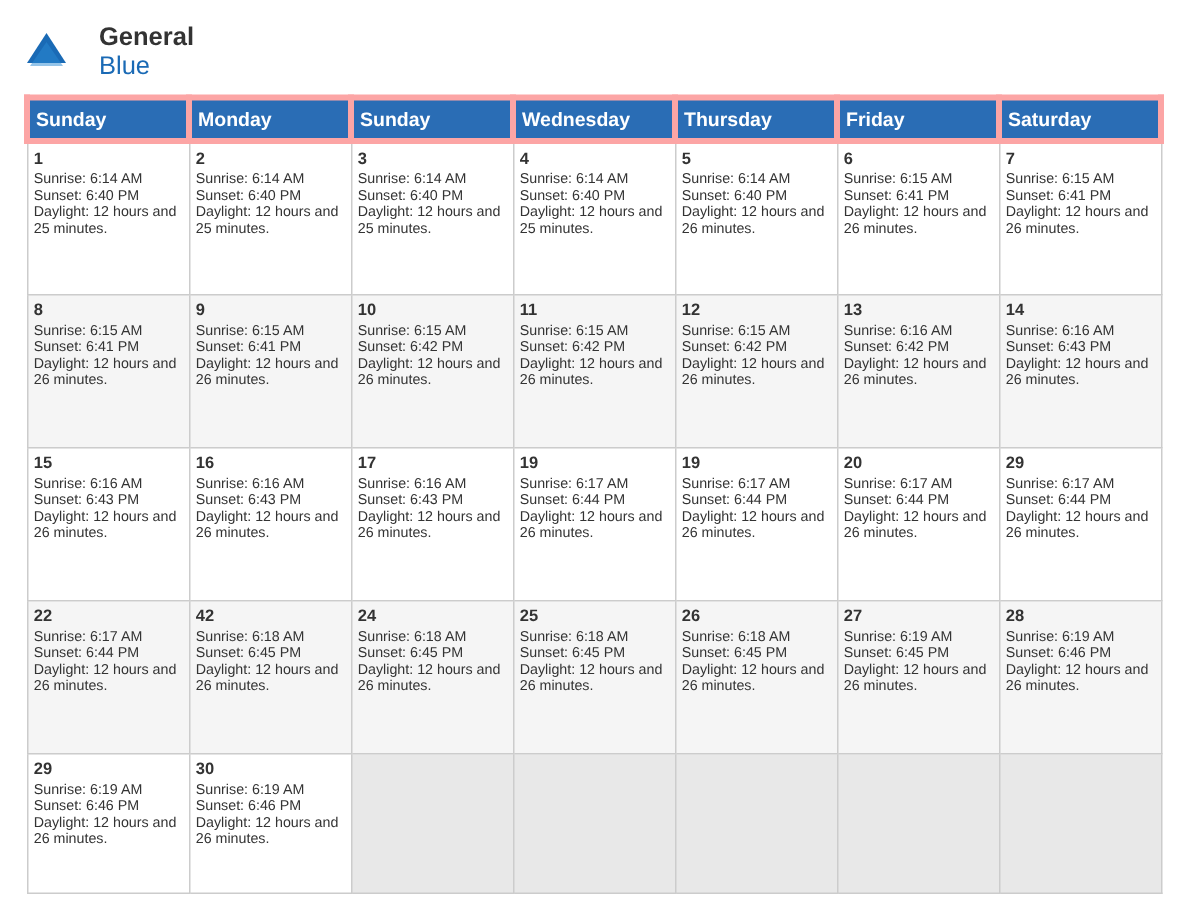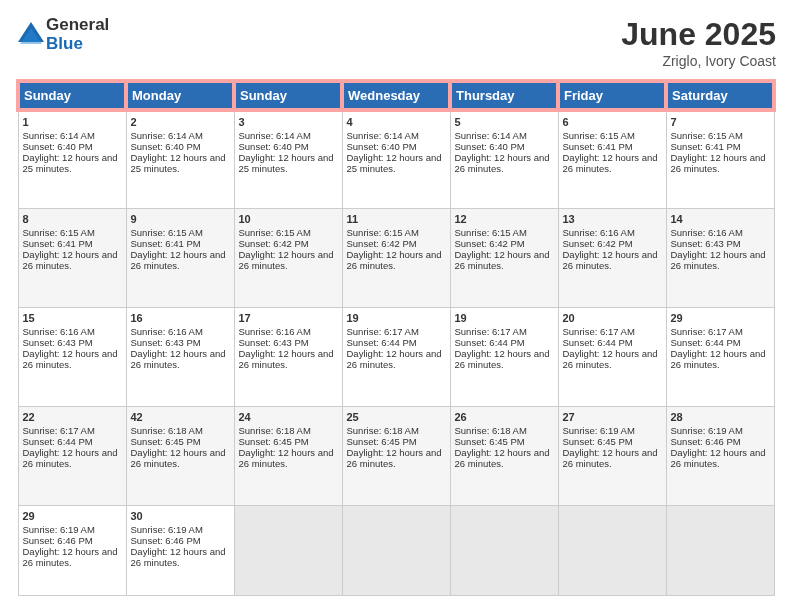--- a/index.html
+++ b/index.html
@@ -19,35 +19,35 @@
     }
     .header {
       display: flex;
       justify-content: space-between;
       align-items: flex-start;
       margin-bottom: 10px;
     }
     .logo {
       display: flex;
       align-items: center;
-      gap: 0;
+      gap: 20px;
     }
     .logo-text {
       display: flex;
       flex-direction: column;
       line-height: 1.1;
     }
     .logo-general {
       font-size: 17px;
       font-weight: bold;
       color: #333;
     }
     .logo-blue {
       font-size: 17px;
-      font-weight: bold;
+      font-weight: normal;
       color: #1a6ab5;
     }
     .logo-icon {
       width: 30px;
       height: 30px;
     }
     .title-block {
       text-align: right;
     }
     .title-month {
@@ -106,24 +106,20 @@
   <div class="header">
     <div class="logo">
       <svg class="logo-icon" viewBox="0 0 30 30">
         <polygon points="15,2 28,22 2,22" fill="#1a6ab5"></polygon>
         <polygon points="15,8 26,24 4,24" fill="#2a8ad4" opacity="0.5"></polygon>
       </svg>
       <div class="logo-text">
         <span class="logo-general">General</span>
         <span class="logo-blue">Blue</span>
       </div>
-    </div>
-    <div class="title-block">
-      <div class="title-month">June 2025</div>
-      <div class="title-location">Zriglo, Ivory Coast</div>
     </div>
   </div>
 
   <table class="calendar">
     <thead>
       <tr>
         <th>Sunday</th>
         <th>Monday</th>
         <th>Sunday</th>
         <th>Wednesday</th>

